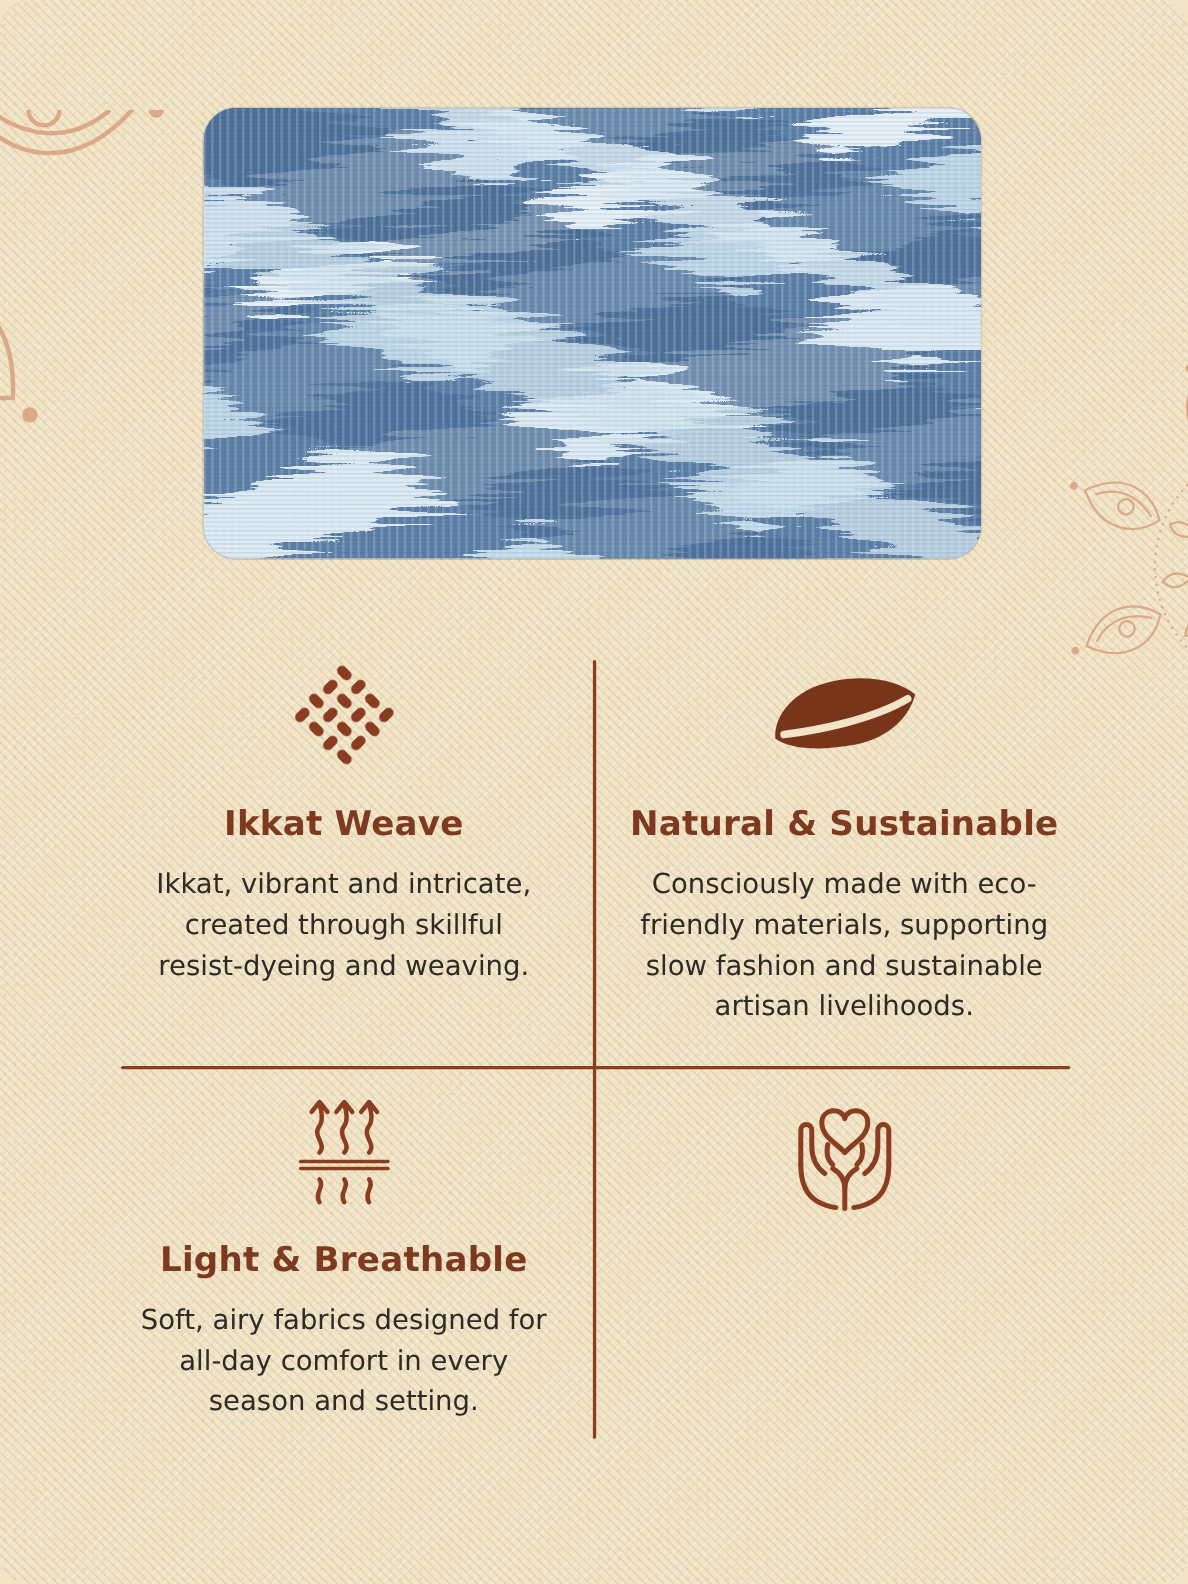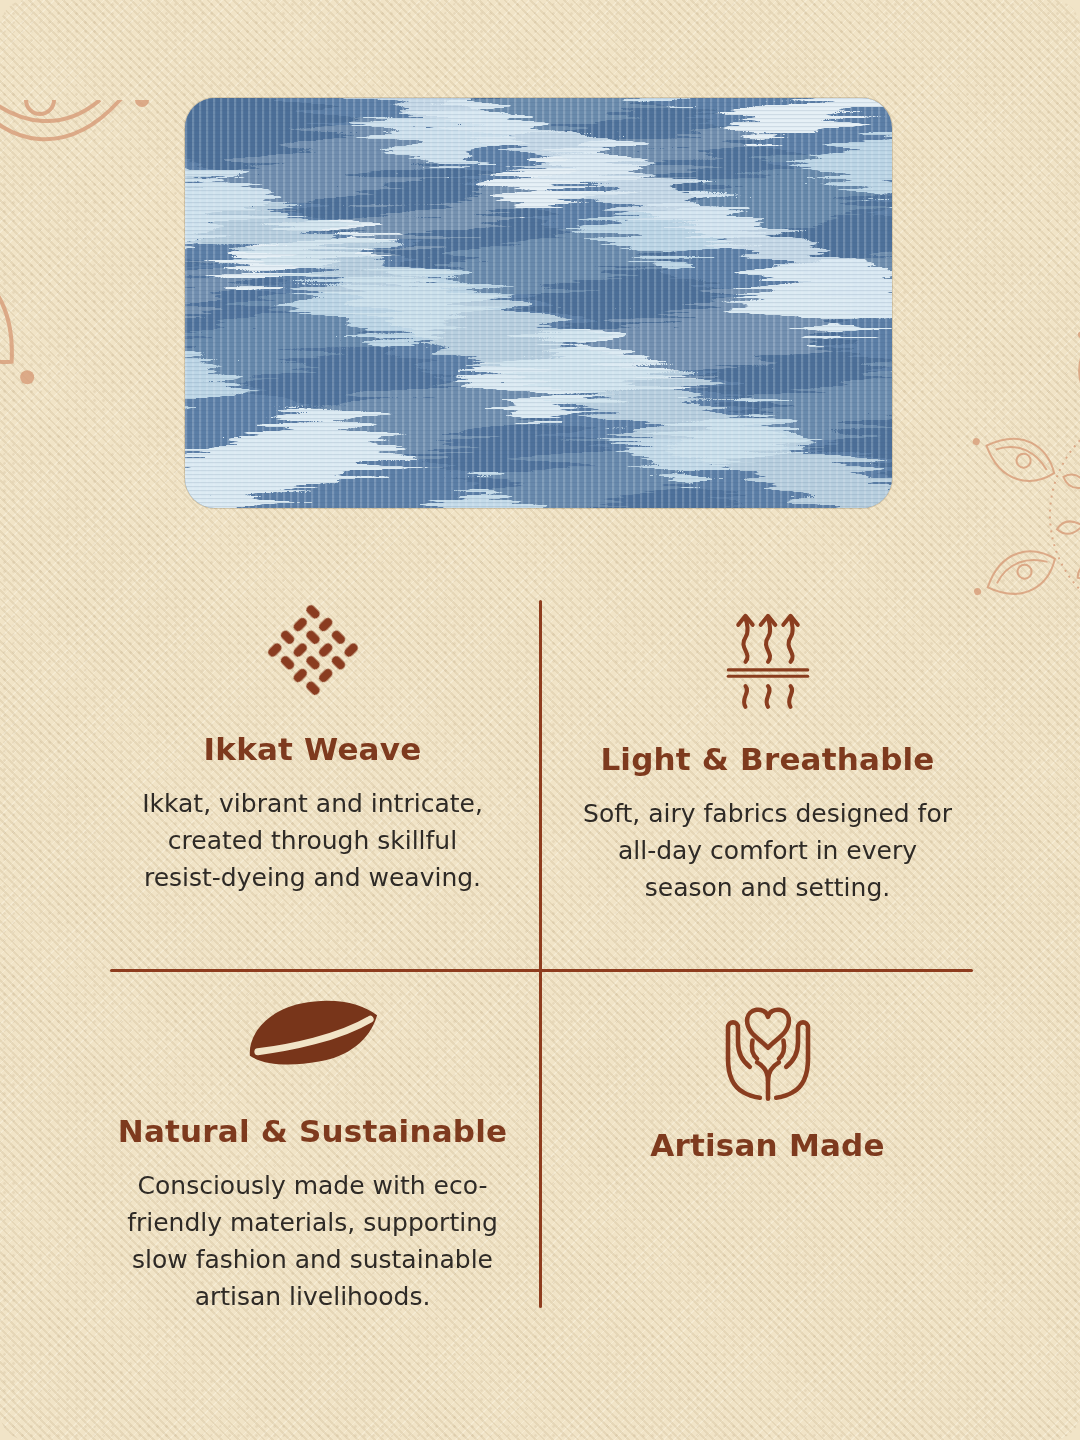--- a/index.html
+++ b/index.html
@@ -160,20 +160,34 @@
           </defs>
           <rect x="-35" y="-35" width="70" height="70" transform="rotate(45)" fill="url(#weavep)"></rect>
         </svg>
       </div>
       <h2 class="feature-title">Ikkat Weave</h2>
       <p class="feature-desc">Ikkat, vibrant and intricate,
 created through skillful
 resist-dyeing and weaving.</p>
     </section>
 
+    <section class="feature">
+      <div class="icon-wrap">
+        <svg width="138" height="80" viewBox="0 0 140 80" aria-hidden="true">
+          <path d="M6,62 C4,40 24,16 58,9 C92,2 120,9 135,21 C128,46 106,63 76,68 C48,73 20,72 6,62 Z" fill="#78351a"></path>
+          <path d="M14,58 C46,54 96,44 128,25" stroke="#f1e4c7" stroke-width="7" fill="none" stroke-linecap="round"></path>
+        </svg>
+      </div>
+      <h2 class="feature-title">Natural &amp; Sustainable</h2>
+      <p class="feature-desc">Consciously made with eco-
+friendly materials, supporting
+slow fashion and sustainable
+artisan livelihoods.</p>
+    </section>
+
     <section class="feature row2">
       <div class="icon-wrap">
         <svg width="100" height="110" viewBox="0 0 110 122" class="stroke-icon" stroke-width="4.5" aria-hidden="true">
           <path d="M30,63 C38,54 22,47 30,36 C34,30 32,20 30,15"></path>
             <path d="M22,22 L30,12 L38,22"></path>
           <path d="M55,63 C63,54 47,47 55,36 C59,30 57,20 55,15"></path>
             <path d="M47,22 L55,12 L63,22"></path>
           <path d="M80,63 C88,54 72,47 80,36 C84,30 82,20 80,15"></path>
             <path d="M72,22 L80,12 L88,22"></path>
           <path d="M11,72 H99" stroke-width="3.5"></path>
@@ -182,49 +196,34 @@
           <path d="M55,90 C61,97 49,104 55,113"></path>
           <path d="M80,90 C86,97 74,104 80,113"></path>
         </svg>
       </div>
       <h2 class="feature-title">Light &amp; Breathable</h2>
       <p class="feature-desc">Soft, airy fabrics designed for
 all-day comfort in every
 season and setting.</p>
     </section>
 
-    <section class="feature">
-      <div class="icon-wrap">
-        <svg width="138" height="80" viewBox="0 0 140 80" aria-hidden="true">
-          <path d="M6,62 C4,40 24,16 58,9 C92,2 120,9 135,21 C128,46 106,63 76,68 C48,73 20,72 6,62 Z" fill="#78351a"></path>
-          <path d="M14,58 C46,54 96,44 128,25" stroke="#f1e4c7" stroke-width="7" fill="none" stroke-linecap="round"></path>
-        </svg>
-      </div>
-      <h2 class="feature-title">Natural &amp; Sustainable</h2>
-      <p class="feature-desc">Consciously made with eco-
-friendly materials, supporting
-slow fashion and sustainable
-artisan livelihoods.</p>
-    </section>
-
     <section class="feature row2">
       <div class="icon-wrap">
         <svg width="100" height="114" viewBox="0 0 110 124" class="stroke-icon" stroke-width="5" aria-hidden="true">
           <path d="M55,64 C46,54 32,48 32,34 C32,20 52,18 55,30 C58,18 78,20 78,34 C78,48 64,54 55,64 Z"></path>
           <path d="M55,120 L55,100 C55,90 50,84 43,80"></path>
           <path d="M55,100 C55,90 60,84 67,80"></path>
           <g>
             <path d="M11,76 L11,42 C11,34 22,34 22,42 L22,58 C22,70 27,79 35,85"></path>
             <path d="M11,76 C11,95 17,107 28,113 C33,116 40,118 46,119"></path>
             <path d="M38,56 C36,66 38,72 43,76"></path>
           </g>
           <g transform="translate(110,0) scale(-1,1)">
             <path d="M11,76 L11,42 C11,34 22,34 22,42 L22,58 C22,70 27,79 35,85"></path>
             <path d="M11,76 C11,95 17,107 28,113 C33,116 40,118 46,119"></path>
             <path d="M38,56 C36,66 38,72 43,76"></path>
           </g>
         </svg>
       </div>
-      <h2 class="feature-title">Artisan Made</h2>
     </section>
 
   </div>
 </div>
 
 </body></html>

